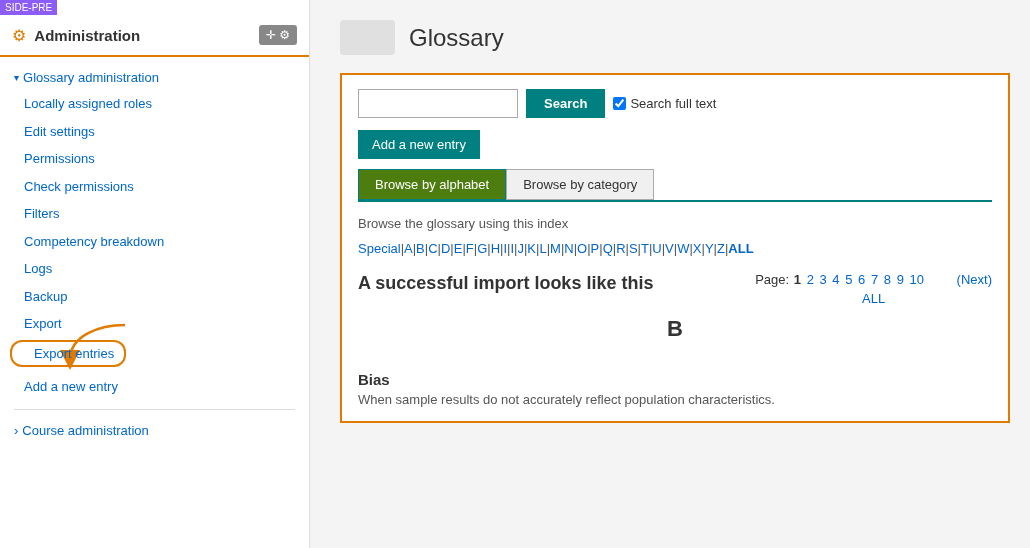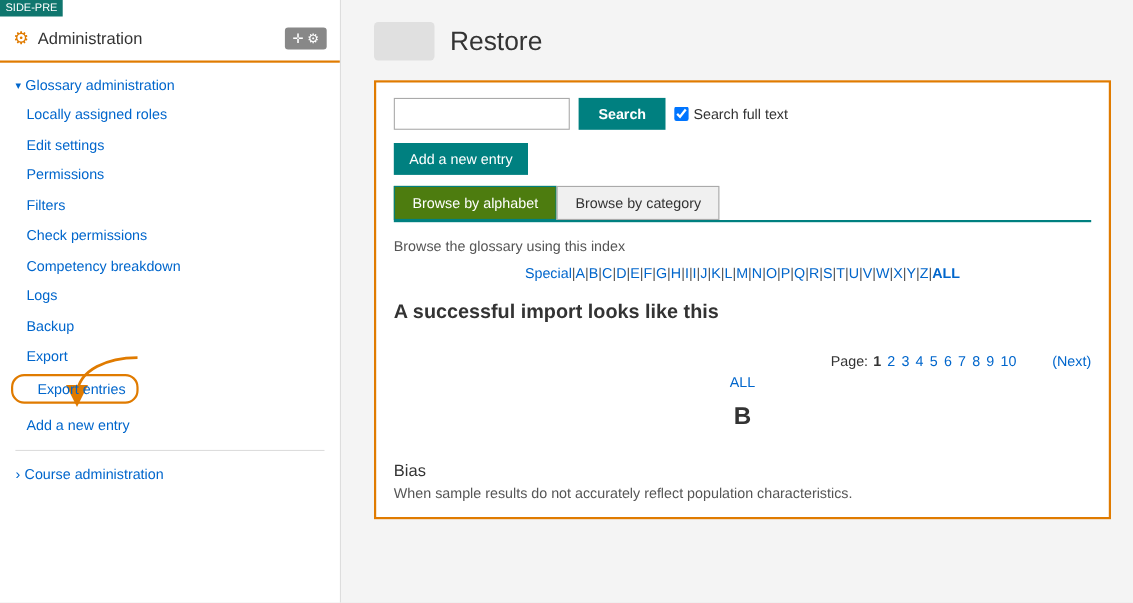--- a/index.html
+++ b/index.html
@@ -10,40 +10,40 @@
       width: 310px;
       min-width: 310px;
       background: #fff;
       border-right: 1px solid #ddd;
       display: flex;
       flex-direction: column;
       height: 100%;
       overflow-y: auto;
     }
     .side-pre-badge {
-      background: #0f766e;
+      background: #8b5cf6;
       color: #fff;
       font-size: 10px;
       padding: 2px 5px;
       width: fit-content;
     }
     .admin-header {
       display: flex;
       align-items: center;
       padding: 10px 12px;
       border-bottom: 2px solid #e07b00;
       gap: 8px;
     }
     .admin-header .gear-icon {
       color: #e07b00;
       font-size: 16px;
     }
     .admin-title {
       flex: 1;
-      font-weight: normal;
+      font-weight: bold;
       font-size: 15px;
       color: #333;
     }
     .admin-actions {
       background: #888;
       color: #fff;
       border-radius: 3px;
       padding: 3px 7px;
       font-size: 12px;
       display: flex;
@@ -188,34 +188,32 @@
       color: #555;
       font-size: 13px;
       margin-bottom: 10px;
     }
     .alphabet-row {
       display: flex;
       flex-wrap: wrap;
       gap: 0;
       margin-bottom: 16px;
       font-size: 13px;
-      justify-content: center;
     }
     .alpha-link {
       color: #0066cc;
       cursor: pointer;
       text-decoration: none;
     }
     .alpha-sep { color: #555; }
     .alpha-all { color: #0066cc; font-weight: bold; }
 
     .entry-section {
       display: flex;
       gap: 20px;
-      flex-direction: column;
     }
     .entry-content {
       flex: 1;
     }
     .entry-title {
       font-size: 18px;
       font-weight: bold;
       color: #333;
       margin-bottom: 6px;
       line-height: 1.3;
@@ -240,21 +238,21 @@
 
     .letter-heading {
       font-size: 22px;
       font-weight: bold;
       color: #333;
       text-align: center;
       margin: 10px 0 12px 0;
     }
     .glossary-term {
       font-size: 15px;
-      font-weight: normal;
+      font-weight: bold;
       color: #333;
       margin-bottom: 4px;
       margin-top: 29px;
     }
     .glossary-def {
       font-size: 13px;
       color: #555;
     }
   </style>
 </head>
@@ -269,22 +267,22 @@
   </div>
   <div class="sidebar-nav">
     <div class="nav-section-header">
       <span class="arrow">▾</span>
       <span>Glossary administration</span>
     </div>
 
     <div class="nav-item">Locally assigned roles</div>
     <div class="nav-item">Edit settings</div>
     <div class="nav-item">Permissions</div>
+    <div class="nav-item">Check permissions</div>
     <div class="nav-item">Filters</div>
-    <div class="nav-item">Check permissions</div>
     <div class="nav-item">Competency breakdown</div>
     <div class="nav-item">Logs</div>
     <div class="nav-item">Backup</div>
     <div class="nav-item">Export</div>
     <div style="position:relative; display:flex; align-items:center; padding: 2px 0;">
       <svg style="position:absolute; left:60px; top:-18px; width:70px; height:50px; overflow:visible;" viewBox="0 0 70 50">
         <path d="M 65 5 C 40 5 10 15 10 40" stroke="#e07b00" stroke-width="2.5" fill="none" marker-end="url(#ah)"></path>
         <defs>
           <marker id="ah" markerWidth="8" markerHeight="8" refX="4" refY="4" orient="auto">
             <path d="M0,0 L8,4 L0,8 Z" fill="#e07b00"></path>
@@ -298,21 +296,21 @@
     <div class="section-header-2">
       <span class="arrow">›</span>
       <span>Course administration</span>
     </div>
   </div>
 </div>
 
 <div class="main-content">
   <div class="page-header">
     <div class="page-icon-placeholder"></div>
-    <h1 class="page-title">Restore</h1>
+    <h1 class="page-title">Glossary</h1>
   </div>
 
   <div class="glossary-box">
 
     <div class="search-row">
       <input class="search-input" type="text" style="">
       <button class="search-btn">Search</button>
       <label class="search-full-text">
         <input type="checkbox" checked="" style="">
         <span>Search full text</span>

